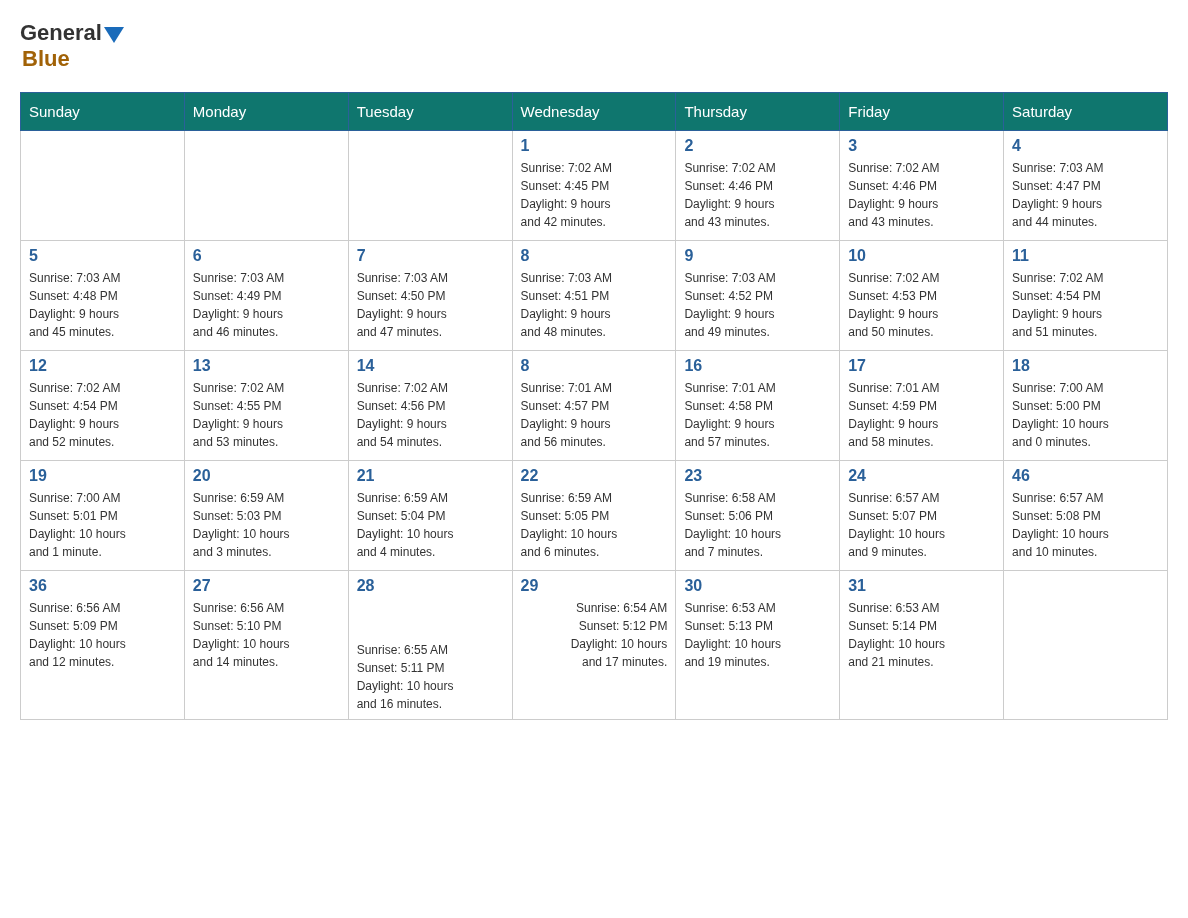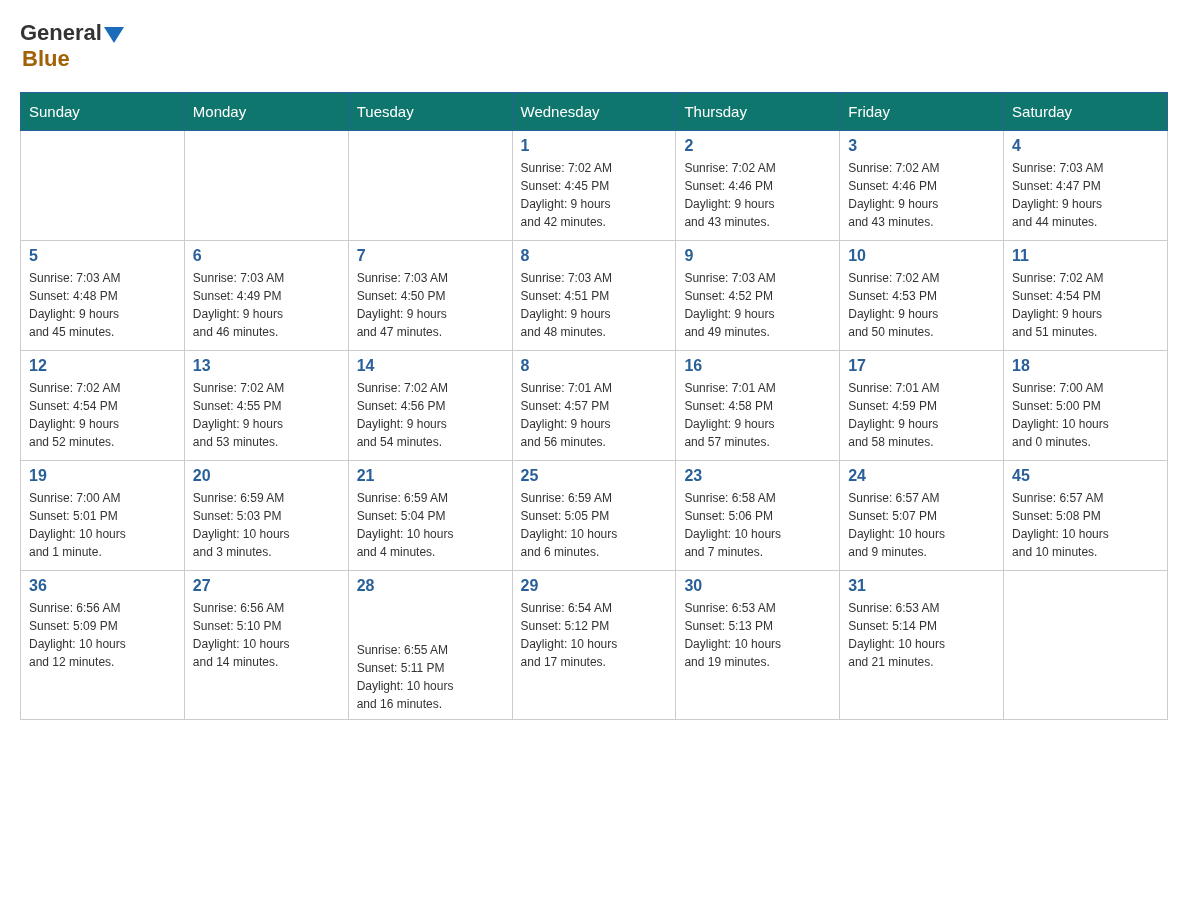--- a/index.html
+++ b/index.html
@@ -274,42 +274,42 @@
 and 3 minutes.</div>
         </td>
         <td>
           <div class="day-number">21</div>
           <div class="day-info" style="white-space: pre-line;">Sunrise: 6:59 AM
 Sunset: 5:04 PM
 Daylight: 10 hours
 and 4 minutes.</div>
         </td>
         <td>
-          <div class="day-number">25</div>
+          <div class="day-number">22</div>
           <div class="day-info" style="white-space: pre-line;">Sunrise: 6:59 AM
 Sunset: 5:05 PM
 Daylight: 10 hours
 and 6 minutes.</div>
         </td>
         <td>
           <div class="day-number">23</div>
           <div class="day-info" style="white-space: pre-line;">Sunrise: 6:58 AM
 Sunset: 5:06 PM
 Daylight: 10 hours
 and 7 minutes.</div>
         </td>
         <td>
           <div class="day-number">24</div>
           <div class="day-info" style="white-space: pre-line;">Sunrise: 6:57 AM
 Sunset: 5:07 PM
 Daylight: 10 hours
 and 9 minutes.</div>
         </td>
         <td>
-          <div class="day-number">45</div>
+          <div class="day-number">46</div>
           <div class="day-info" style="white-space: pre-line;">Sunrise: 6:57 AM
 Sunset: 5:08 PM
 Daylight: 10 hours
 and 10 minutes.</div>
         </td>
       </tr>
       <tr>
         <td>
           <div class="day-number">36</div>
           <div class="day-info" style="white-space: pre-line;">Sunrise: 6:56 AM
@@ -326,21 +326,21 @@
         </td>
         <td>
           <div class="day-number">28</div>
           <div class="day-info" style="white-space: pre-line; margin-top: 46px;">Sunrise: 6:55 AM
 Sunset: 5:11 PM
 Daylight: 10 hours
 and 16 minutes.</div>
         </td>
         <td>
           <div class="day-number">29</div>
-          <div class="day-info" style="white-space: pre-line;">Sunrise: 6:54 AM
+          <div class="day-info" style="white-space: pre-line; text-align: right;">Sunrise: 6:54 AM
 Sunset: 5:12 PM
 Daylight: 10 hours
 and 17 minutes.</div>
         </td>
         <td>
           <div class="day-number">30</div>
           <div class="day-info" style="white-space: pre-line;">Sunrise: 6:53 AM
 Sunset: 5:13 PM
 Daylight: 10 hours
 and 19 minutes.</div>

